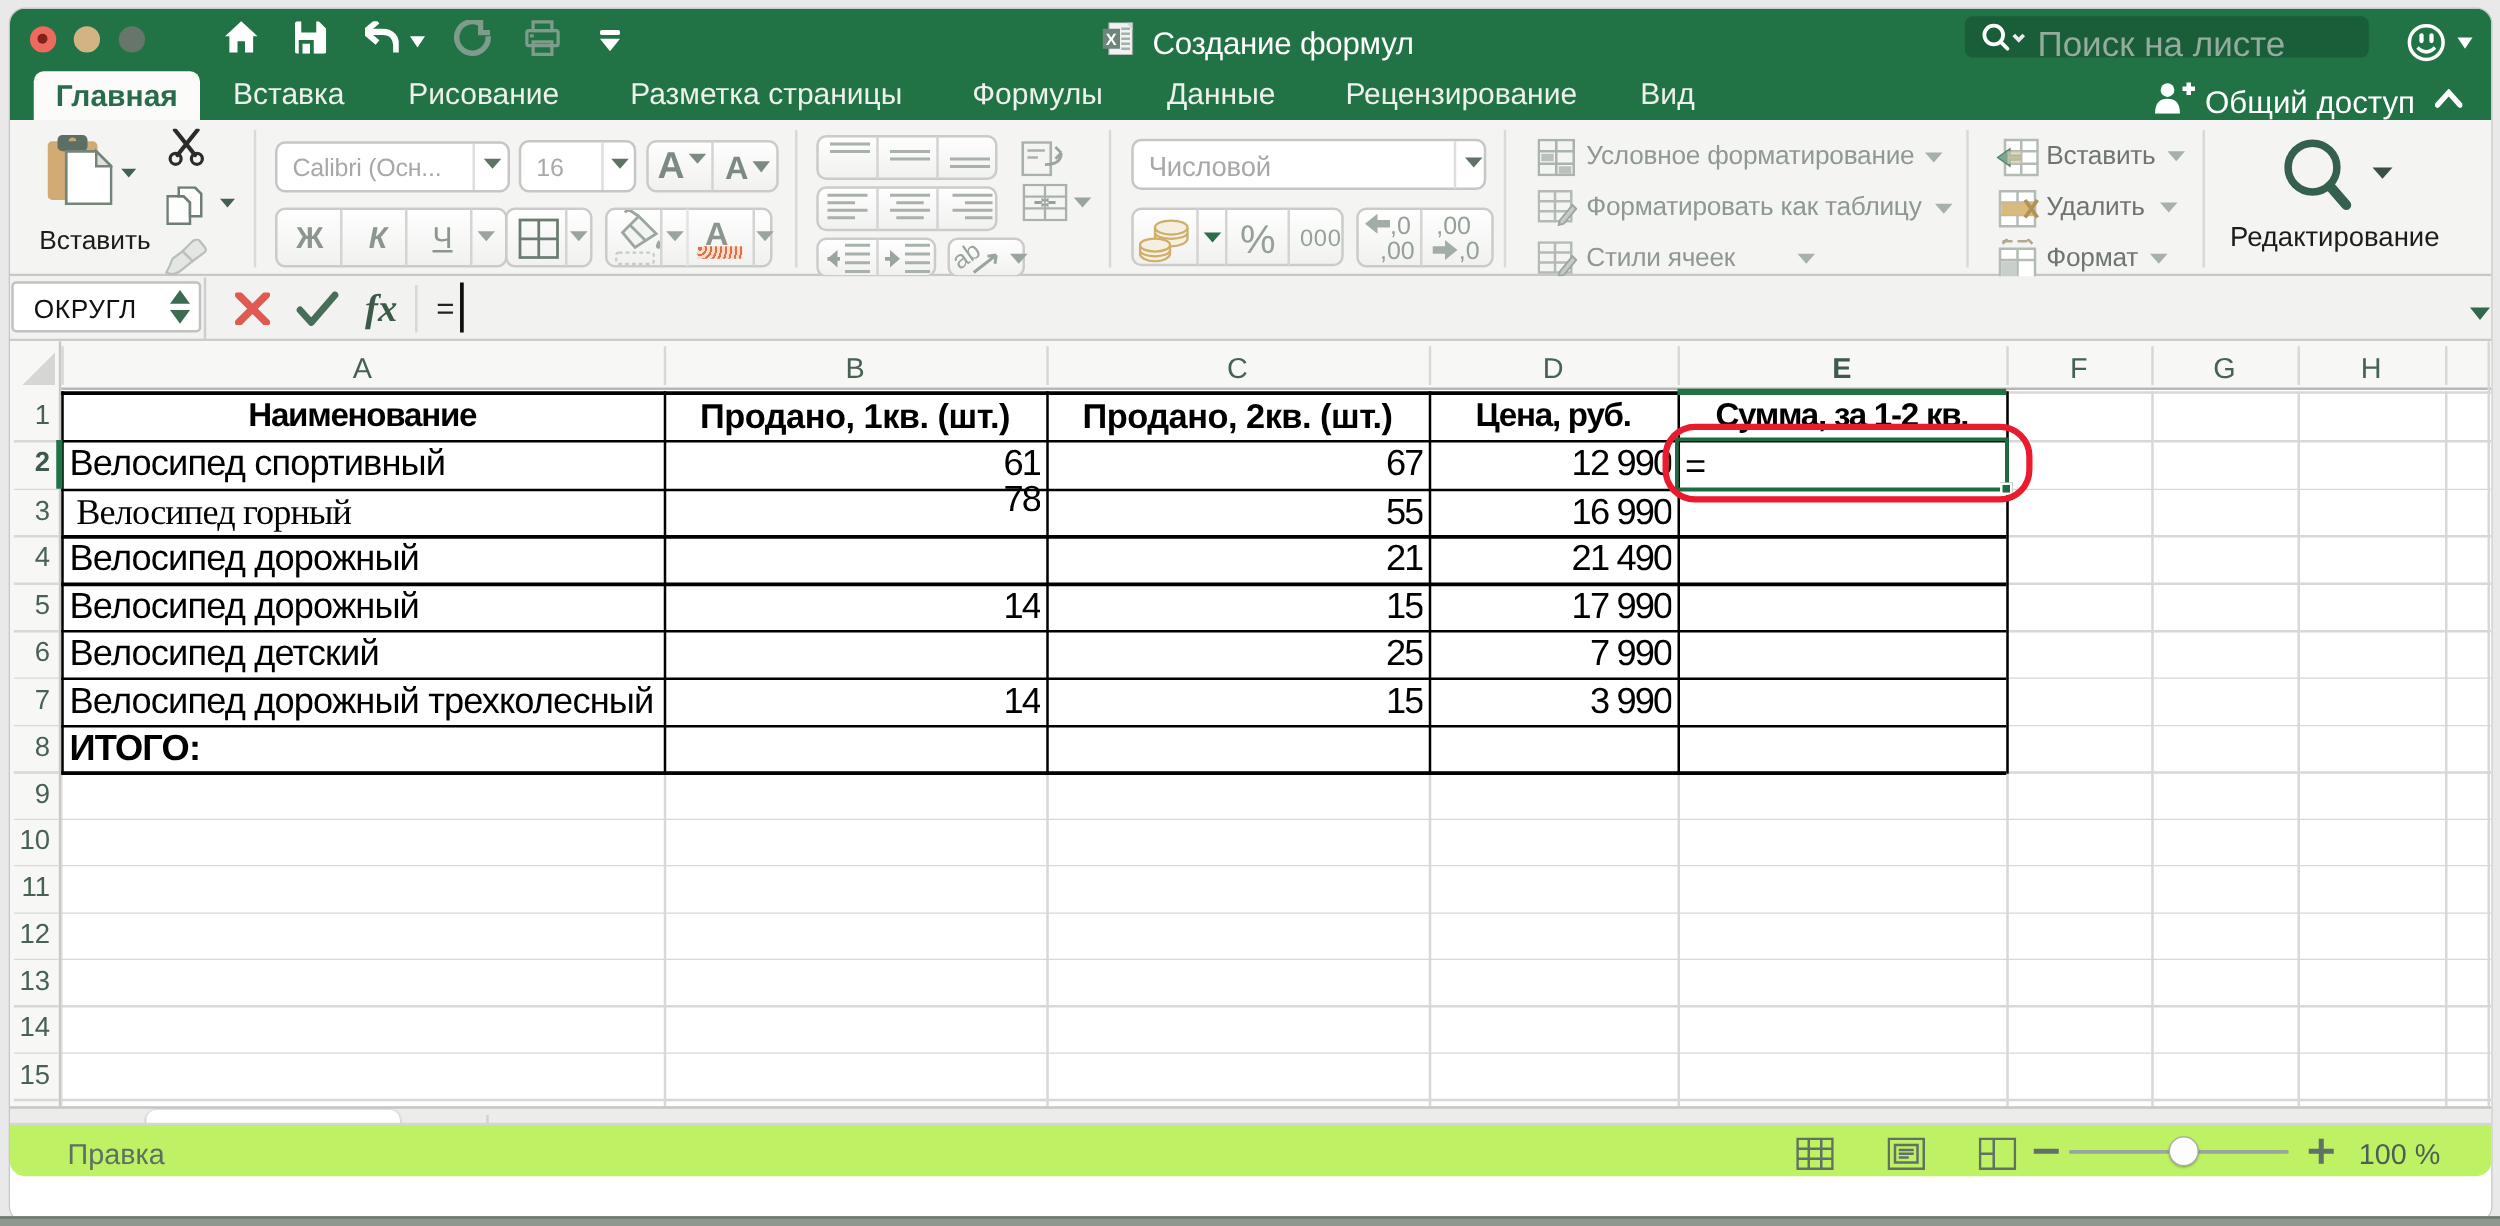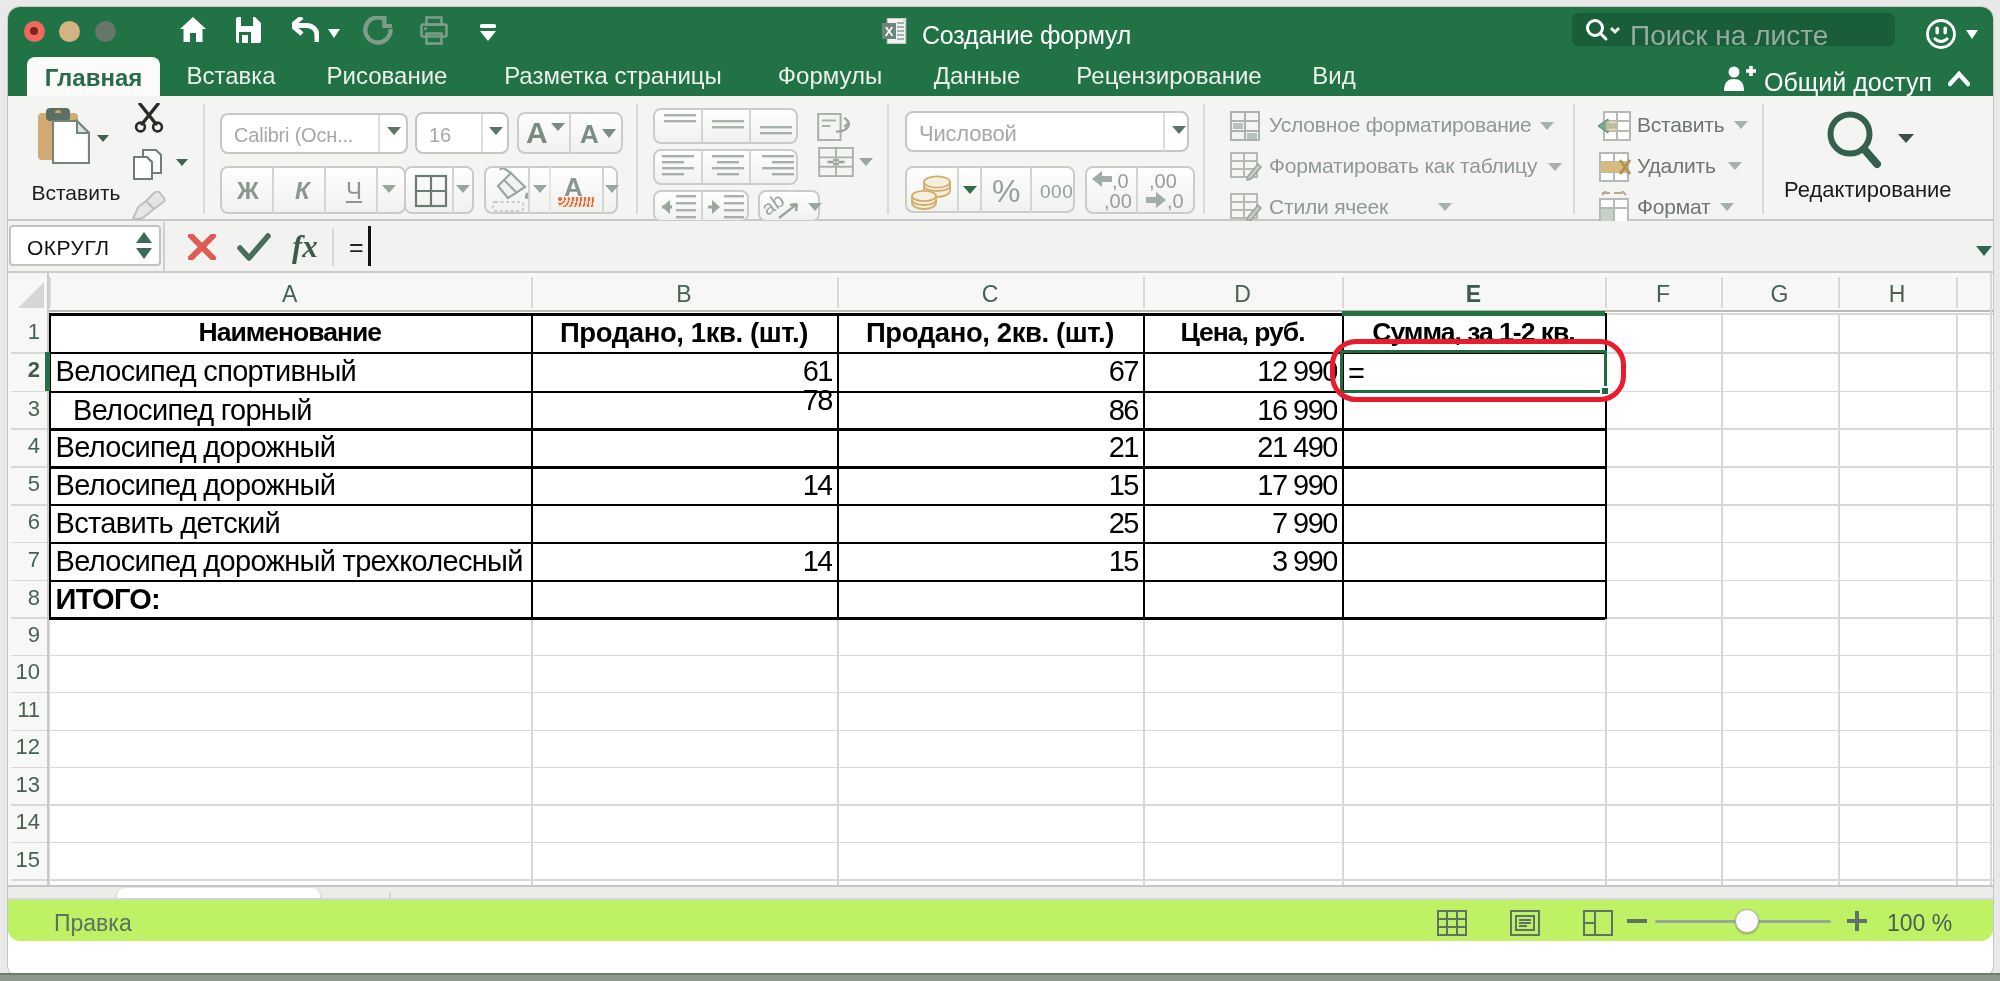--- a/index.html
+++ b/index.html
@@ -524,32 +524,32 @@
 <div class="blk" style="left:1597px;top:40.30000000000001px;width:2.4px;height:306.09999999999997px"></div>
 <div class="cell ctr" style="left:40.6px;top:43.70000000000002px;width:482.4px;">Наименование</div>
 <div class="cell ctr" style="left:523px;top:43.70000000000002px;width:306px;font-size:27.5px;letter-spacing:-.4px;">Продано, 1кв. (шт.)</div>
 <div class="cell ctr" style="left:829px;top:43.70000000000002px;width:306px;font-size:27.5px;letter-spacing:-.4px;">Продано, 2кв. (шт.)</div>
 <div class="cell ctr" style="left:1135px;top:43.70000000000002px;width:199px;">Цена, руб.</div>
 <div class="cell ctr" style="left:1334px;top:43.70000000000002px;width:263px;">Сумма, за 1-2 кв.</div>
 <div class="cell" style="left:47.6px;top:82.35000000000002px;width:472.4px;">Велосипед спортивный</div>
 <div class="cell num" style="left:523px;top:82.35000000000002px;width:301px">61</div>
 <div class="cell num" style="left:829px;top:82.35000000000002px;width:301px">67</div>
 <div class="cell num" style="left:1135px;top:82.35000000000002px;width:194px">12 990</div>
-<div class="cell" style="left:65px;top:120.5px;width:472.4px;">Велосипед горный</div>
+<div class="cell" style="left:53px;top:120.5px;width:472.4px;font-family:Liberation Serif, serif;">Велосипед горный</div>
 <div class="cell num" style="left:523px;top:111px;width:301px">78</div>
-<div class="cell num" style="left:829px;top:120.5px;width:301px">86</div>
+<div class="cell num" style="left:829px;top:120.5px;width:301px">55</div>
 <div class="cell num" style="left:1135px;top:120.5px;width:194px">16 990</div>
 <div class="cell" style="left:47.6px;top:158.29999999999998px;width:472.4px;">Велосипед дорожный</div>
 <div class="cell num" style="left:829px;top:158.29999999999998px;width:301px">21</div>
 <div class="cell num" style="left:1135px;top:158.29999999999998px;width:194px">21 490</div>
 <div class="cell" style="left:47.6px;top:196.15px;width:472.4px;">Велосипед дорожный</div>
 <div class="cell num" style="left:523px;top:196.15px;width:301px">14</div>
 <div class="cell num" style="left:829px;top:196.15px;width:301px">15</div>
 <div class="cell num" style="left:1135px;top:196.15px;width:194px">17 990</div>
-<div class="cell" style="left:47.6px;top:233.95px;width:472.4px;">Вставить детский</div>
+<div class="cell" style="left:47.6px;top:233.95px;width:472.4px;">Велосипед детский</div>
 <div class="cell num" style="left:829px;top:233.95px;width:301px">25</div>
 <div class="cell num" style="left:1135px;top:233.95px;width:194px">7 990</div>
 <div class="cell" style="left:47.6px;top:271.75px;width:472.4px;">Велосипед дорожный трехколесный</div>
 <div class="cell num" style="left:523px;top:271.75px;width:301px">14</div>
 <div class="cell num" style="left:829px;top:271.75px;width:301px">15</div>
 <div class="cell num" style="left:1135px;top:271.75px;width:194px">3 990</div>
 <div class="cell" style="left:47.6px;top:309.55px;width:472.4px;font-weight:700;">ИТОГО:</div>
 <div class="abs" style="left:1334px;top:37.5px;width:263px;height:5px;background:#217346"></div>
 <div class="abs" style="left:37.2px;top:79.10000000000002px;width:5px;height:38.5px;background:#217346"></div>
 <div class="abs" style="left:1332px;top:77px;width:267px;height:43px;border:3.5px solid #1d6b41"></div>

